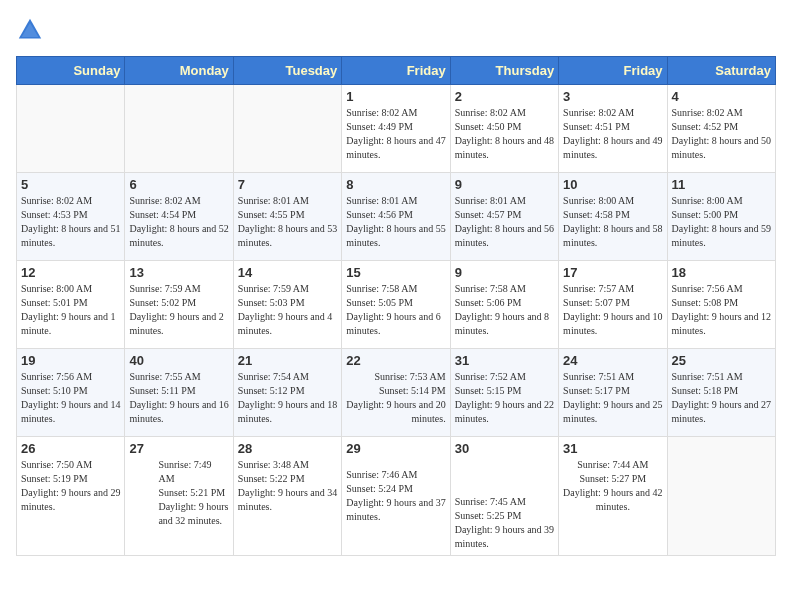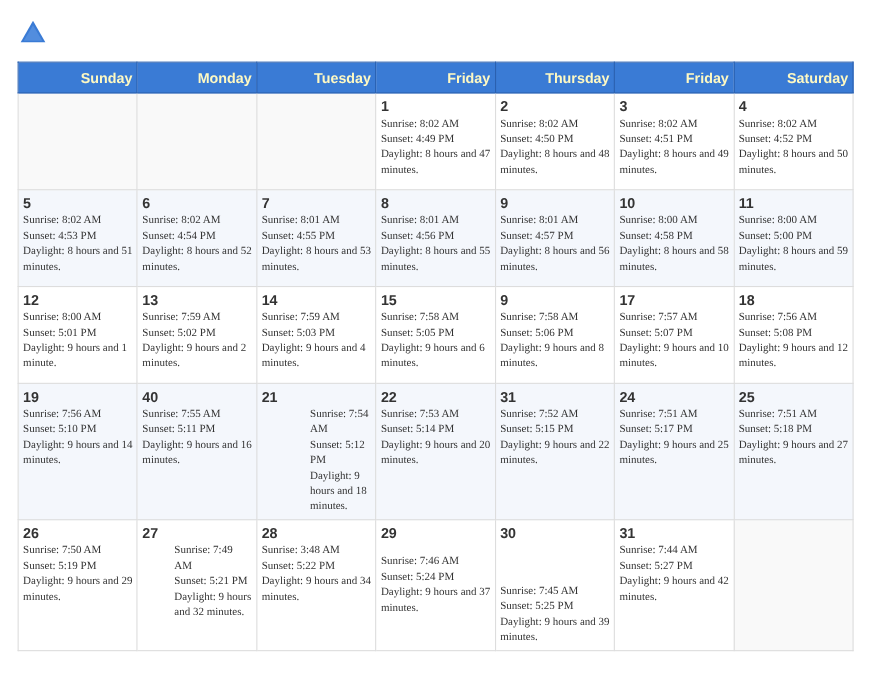--- a/index.html
+++ b/index.html
@@ -254,27 +254,27 @@
 Daylight: 9 hours and 14 minutes.</div>
         </td>
         <td>
           <span class="day-number">40</span>
           <div class="day-info" style="white-space: pre-line;">Sunrise: 7:55 AM
 Sunset: 5:11 PM
 Daylight: 9 hours and 16 minutes.</div>
         </td>
         <td>
           <span class="day-number">21</span>
-          <div class="day-info" style="white-space: pre-line; margin-left: 44px;">Sunrise: 7:54 AM
+          <div class="day-info" style="white-space: pre-line;">Sunrise: 7:54 AM
 Sunset: 5:12 PM
 Daylight: 9 hours and 18 minutes.</div>
         </td>
         <td>
           <span class="day-number">22</span>
-          <div class="day-info" style="white-space: pre-line;">Sunrise: 7:53 AM
+          <div class="day-info" style="white-space: pre-line; text-align: right;">Sunrise: 7:53 AM
 Sunset: 5:14 PM
 Daylight: 9 hours and 20 minutes.</div>
         </td>
         <td>
           <span class="day-number">31</span>
           <div class="day-info" style="white-space: pre-line;">Sunrise: 7:52 AM
 Sunset: 5:15 PM
 Daylight: 9 hours and 22 minutes.</div>
         </td>
         <td>
@@ -316,20 +316,20 @@
 Daylight: 9 hours and 37 minutes.</div>
         </td>
         <td>
           <span class="day-number">30</span>
           <div class="day-info" style="white-space: pre-line; margin-top: 39px;">Sunrise: 7:45 AM
 Sunset: 5:25 PM
 Daylight: 9 hours and 39 minutes.</div>
         </td>
         <td>
           <span class="day-number">31</span>
-          <div class="day-info" style="white-space: pre-line;">Sunrise: 7:44 AM
+          <div class="day-info" style="white-space: pre-line; text-align: center;">Sunrise: 7:44 AM
 Sunset: 5:27 PM
 Daylight: 9 hours and 42 minutes.</div>
         </td>
         <td class="empty-cell"></td>
       </tr>
     </tbody>
 </table>
 
 </body></html>

